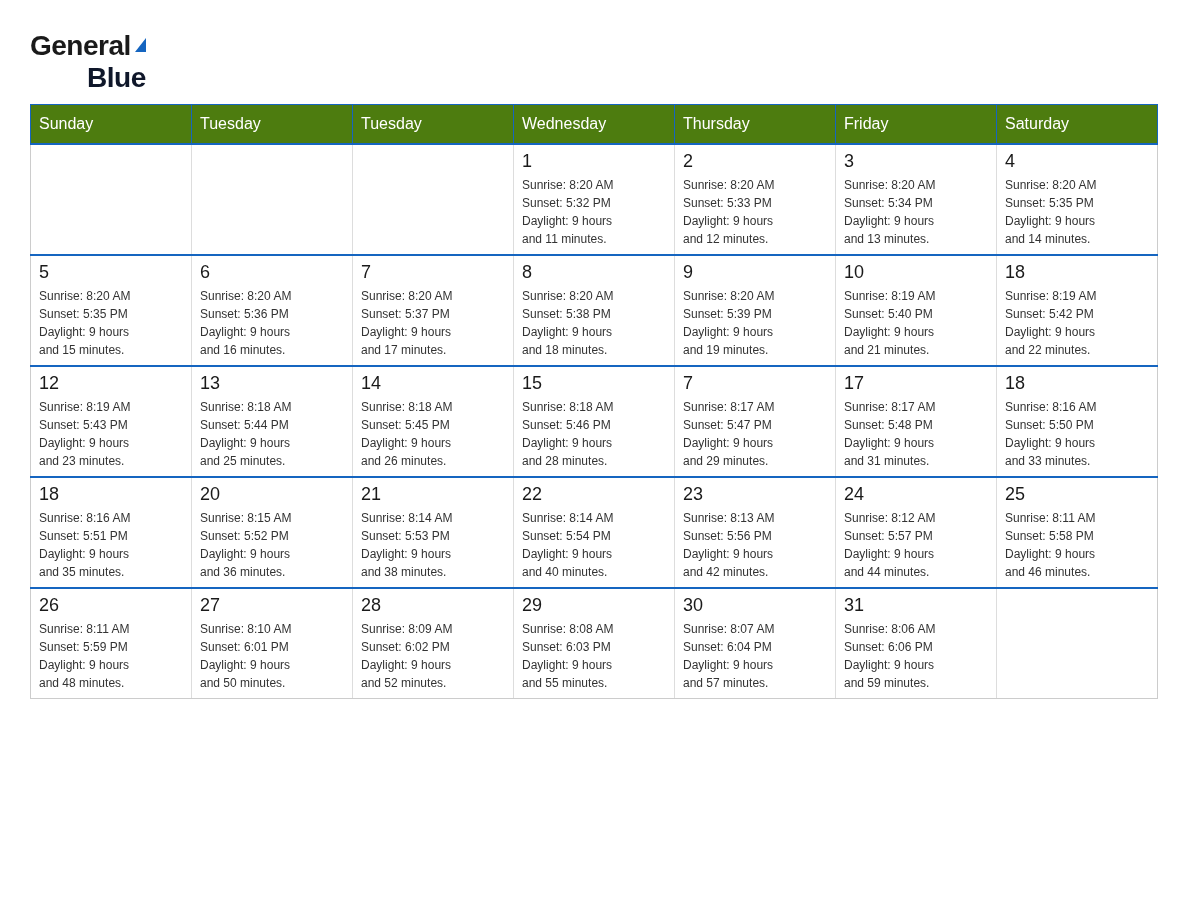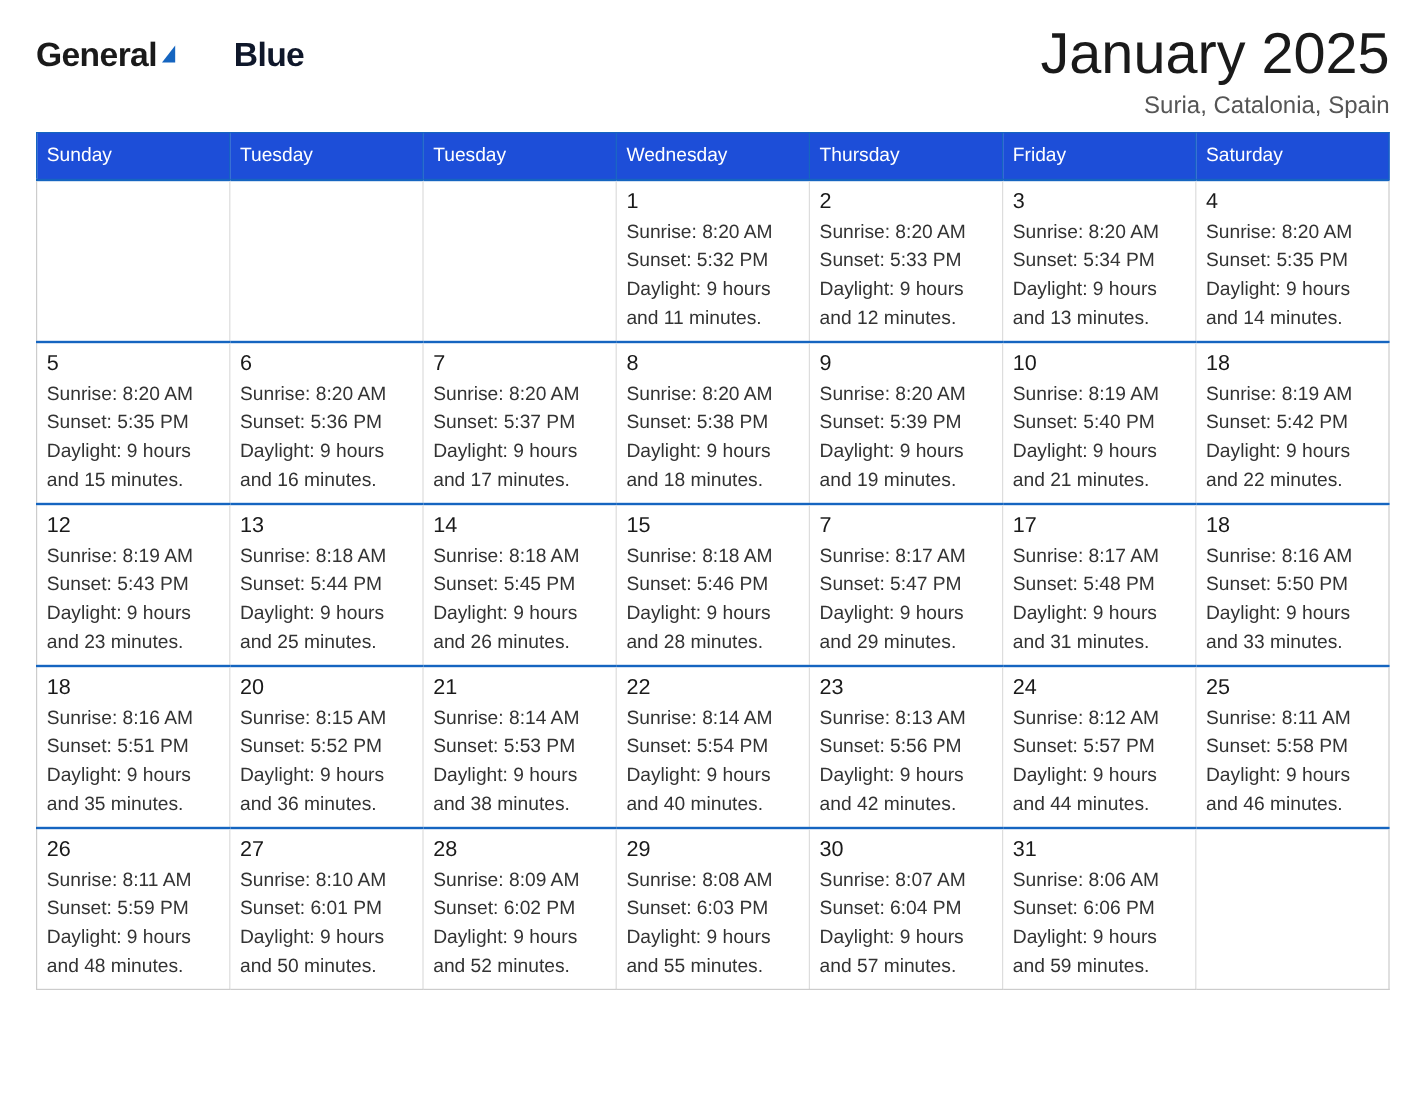--- a/index.html
+++ b/index.html
@@ -13,23 +13,23 @@
 
     .header {
       display: flex;
       justify-content: space-between;
       align-items: flex-start;
       margin-bottom: 10px;
     }
 
     .logo {
       display: flex;
+      flex-direction: column;
       align-items: flex-end;
       margin-top: 10px;
-      gap: 29px;
     }
 
     .logo-general {
       font-size: 28px;
       font-weight: bold;
       color: #1a1a1a;
       letter-spacing: -0.5px;
     }
 
     .logo-blue {
@@ -63,21 +63,21 @@
       margin-top: 4px;
     }
 
     .calendar {
       width: 100%;
       border-collapse: collapse;
       margin-top: 10px;
     }
 
     .calendar th {
-      background-color: #1d4ed8;
+      background-color: #4d7c0f;
       color: white;
       padding: 10px 8px;
       text-align: left;
       font-size: 16px;
       font-weight: normal;
       border: 1px solid #1565c0;
     }
 
     .calendar td {
       border: 1px solid #ccc;
@@ -89,21 +89,21 @@
     }
 
     .day-number {
       font-size: 18px;
       color: #1a1a1a;
       margin-bottom: 4px;
       display: block;
     }
 
     .day-info {
-      font-size: 16px;
+      font-size: 12px;
       color: #333;
       line-height: 1.5;
     }
 
     .empty-cell {
       background: #fff;
     }
 
     .calendar tbody tr td {
       border-top: 2px solid #1565c0;
@@ -119,24 +119,20 @@
 <div class="header">
   <div class="logo">
     <div class="logo-general-row">
       <span class="logo-general">General</span>
       <span style="display:inline-block; width:0; height:0; border-left:11px solid transparent; border-right:0px solid transparent; border-bottom:14px solid #1565c0; margin-left:4px; margin-bottom: 2px;"></span>
     </div>
     <div>
       <span class="logo-blue">Blue</span>
     </div>
   </div>
-  <div class="title-block">
-    <div class="calendar-title">January 2025</div>
-    <div class="calendar-subtitle">Suria, Catalonia, Spain</div>
-  </div>
 </div>
 
 <table class="calendar">
   <thead>
     <tr>
     <th>Sunday</th>
         <th>Tuesday</th>
         <th>Tuesday</th>
         <th>Wednesday</th>
         <th>Thursday</th>

